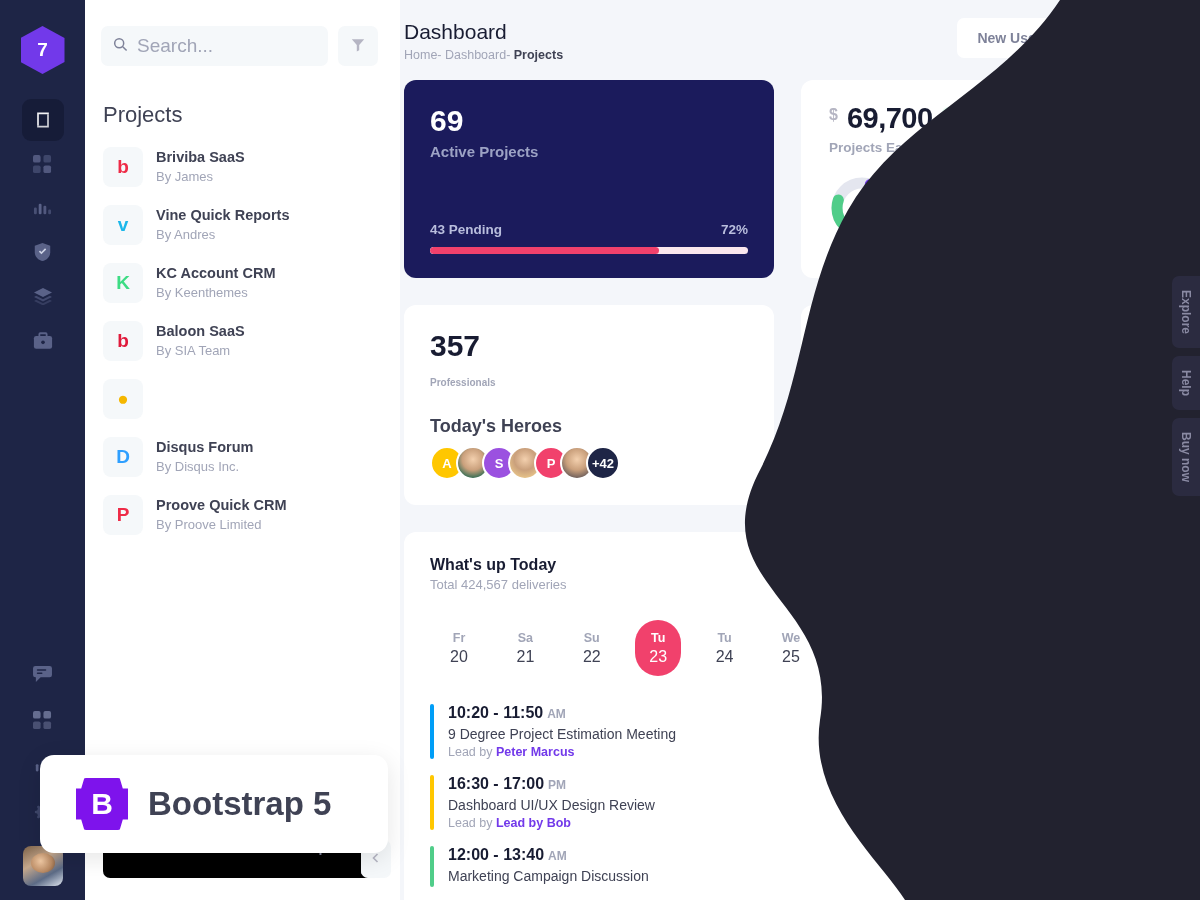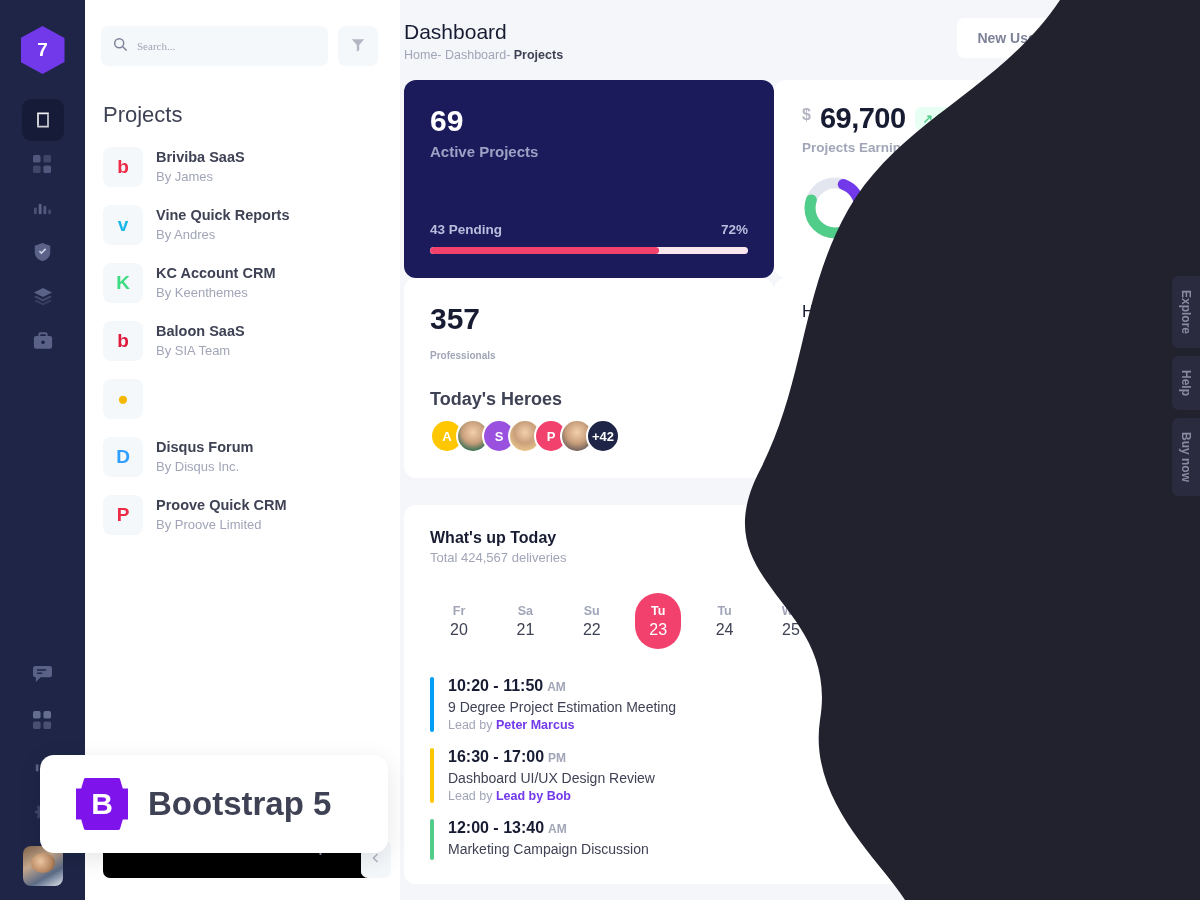--- a/index.html
+++ b/index.html
@@ -47,21 +47,21 @@
     position: absolute; left: 85px; top: 0; width: 315px; height: 900px;
     background: #ffffff;
   }
   .search-row { display: flex; gap: 10px; padding: 26px 22px 0 16px; }
   .search-box {
     flex: 1; height: 40px; background: #f5f8fa; border-radius: 7px;
     display: flex; align-items: center; padding: 0 12px; gap: 9px;
   }
   .search-box input {
     border: none; outline: none; background: transparent; width: 100%;
-    font-family: Liberation Serif, serif; font-size: 11px; color: #5e6278;
+    font-family: Liberation Sans, sans-serif; font-size: 19px; color: #5e6278;
   }
   .search-box input::placeholder { color: #a1a5b7; }
   .filter-btn {
     width: 40px; height: 40px; background: #f5f8fa; border-radius: 7px;
     display: flex; align-items: center; justify-content: center; border: none; cursor: pointer;
   }
   .panel-title {
     font-size: 22px; color: #3f4254; padding: 36px 0 4px 18px; font-weight: 400;
   }
   .proj-list { padding: 6px 0 0 18px; }
@@ -95,21 +95,21 @@
     background: #ffffff; color: #7e8299; border: none; border-radius: 7px;
     height: 40px; padding: 0 20px; font-size: 14px; font-weight: bold; cursor: pointer;
     font-family: "Liberation Sans", sans-serif;
   }
   .btn-primary {
     background: #009ef7; color: #ffffff; border: none; border-radius: 7px;
     height: 40px; padding: 0 20px; font-size: 14px; font-weight: bold; cursor: pointer;
     font-family: "Liberation Sans", sans-serif;
   }
 
-  .grid2 { display: grid; grid-template-columns: 370px 375px; padding: 18px 15px 0 4px; }
+  .grid2 { display: grid; grid-template-columns: 370px 375px; gap: 27px; padding: 18px 15px 0 4px; }
   .card { background: #ffffff; border-radius: 12px; }
 
   
   .card-dark { background: #1b1b5c; border-radius: 12px; padding: 25px 26px 24px 26px; height: 198px;
       display: flex; flex-direction: column; justify-content: space-between; }
   .big-num { font-size: 30px; font-weight: bold; color: #ffffff; line-height: 1.05; }
   .big-sub { font-size: 15px; color: #9ca2c4; font-weight: bold; margin-top: 6px; }
   .prog-row { display: flex; justify-content: space-between; font-size: 13.5px; font-weight: bold; color: #b9bedd; }
   .prog-track { height: 7px; background: #fae7ee; border-radius: 4px; margin-top: 10px; overflow: hidden; }
   .prog-fill { height: 100%; background: #f1416c; border-radius: 4px; }

